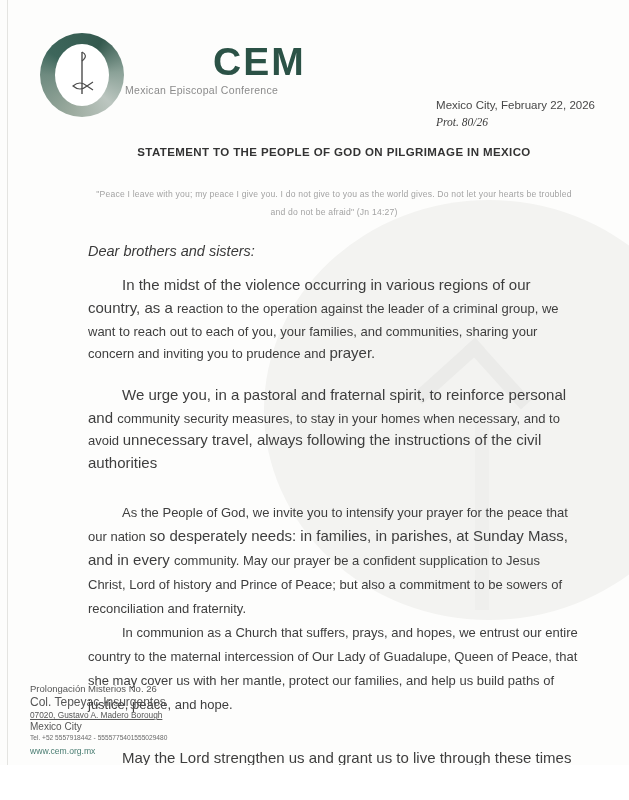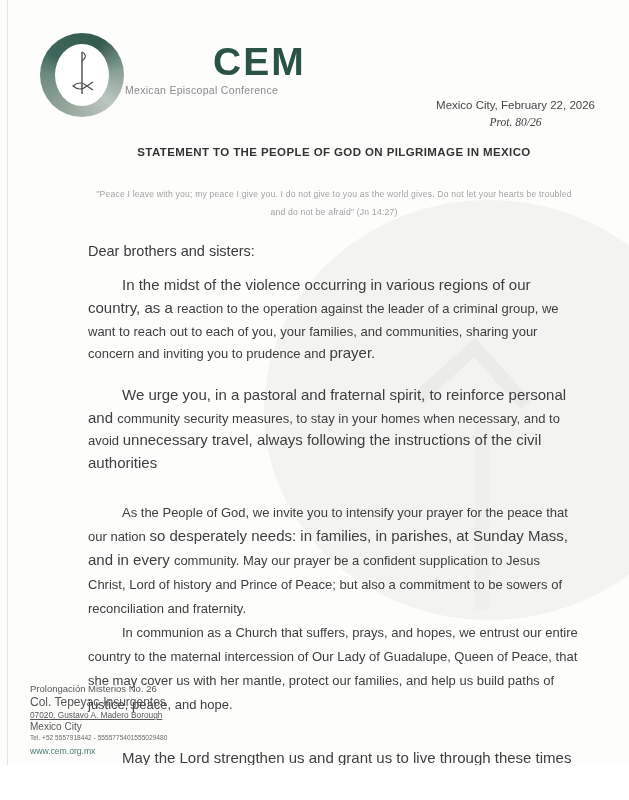--- a/index.html
+++ b/index.html
@@ -21,29 +21,29 @@
 
   
   .logo{position:absolute;left:40px;top:33px;width:84px;height:84px;border-radius:50%;
     background:conic-gradient(from -90deg at 50% 50%,
       #6f8b80 0deg,#3d665b 35deg,#34594e 120deg,#8aa197 175deg,
       #bcc6c0 225deg,#9cab9f 285deg,#6f8b80 360deg);}
   .logo-inner{position:absolute;left:15px;top:11px;width:54px;height:62px;background:#ffffff;border-radius:50%;}
   .logo-glyph{position:absolute;left:15px;top:11px;}
   .org-abbr{position:absolute;left:213px;top:40px;font-size:39px;font-weight:bold;letter-spacing:2px;color:#2b5246;}
   .org-name{position:absolute;left:125px;top:84px;font-size:10.5px;color:#8b8b8b;letter-spacing:0.3px;}
-  .dateline-block{position:absolute;right:34px;top:99px;text-align:center;}
+  .dateline-block{position:absolute;right:34px;top:99px;text-align:left;}
   .dateline{font-size:11.5px;color:#474747;}
   .protocol{margin-top:5px;font-size:11.5px;color:#3d3d3d;font-family:"Liberation Serif",serif;font-style:italic;}
 
   
   .letter-body{position:absolute;left:88px;top:146px;width:492px;}
   .doc-title{text-align:center;font-size:11.5px;font-weight:bold;color:#333;letter-spacing:0.4px;}
   .epigraph{margin-top:27px;text-align:center;font-size:8.6px;color:#a3a3a3;line-height:2.1;letter-spacing:0.2px;}
-  .salutation{margin-top:22px;font-size:14.5px;color:#3a3a3a;}
+  .salutation{margin-top:22px;font-size:14.5px;color:#3a3a3a;font-style:italic;}
   .para{margin:0;text-indent:34px;text-align:left;line-height:1.42;color:#3e3e3e;}
   .para.p1{margin-top:15px;}
   .para.p2{margin-top:19px;}
   .para.p3{margin-top:25px;line-height:1.5;}
   .para.p4{line-height:1.5;}
   .para.p5{margin-top:31px;}
   .run-lg{font-size:15px;}
   .run-md{font-size:13px;}
 
   

